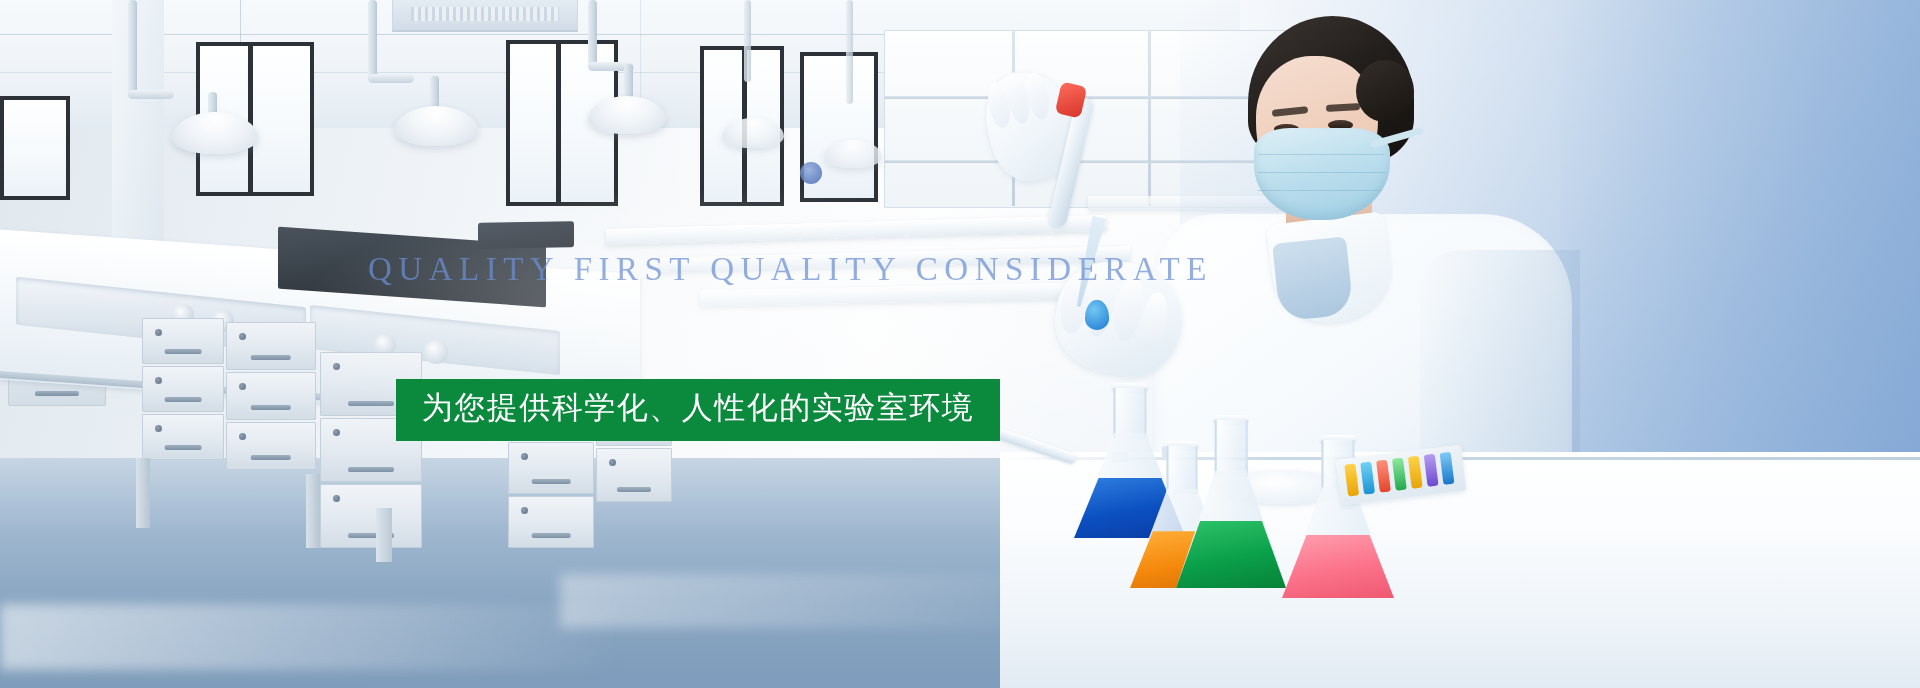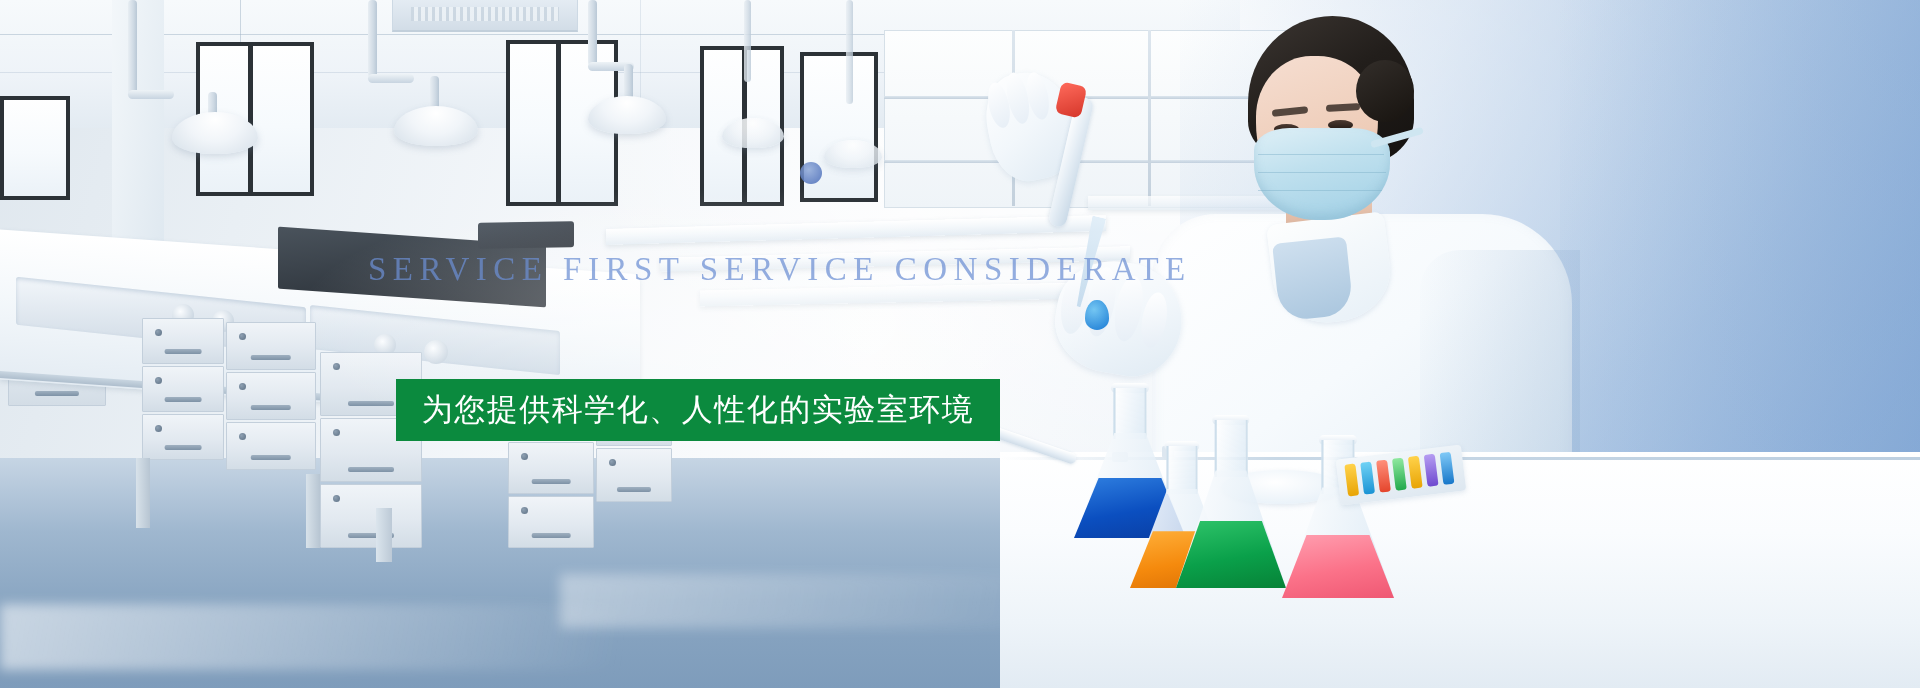--- a/index.html
+++ b/index.html
@@ -409,21 +409,21 @@
     left: 396px;
     top: 379px;
     width: 604px;
     height: 62px;
     background: #0b8a3e;
     display: flex;
     align-items: center;
     justify-content: center;
   }
   .green-bar span {
-    font-family: Liberation Serif, serif;
+    font-family: Liberation Mono, monospace;
     font-size: 31px;
     line-height: 34px;
     font-weight: 400;
     color: #ffffff;
     letter-spacing: 1.5px;
     white-space: nowrap;
   }
 </style>
 </head>
 <body>
@@ -660,21 +660,21 @@
       <i class="tube" style="left:72px; background:linear-gradient(180deg,#ffd24a,#e8a405);"></i>
       <i class="tube" style="left:88px; background:linear-gradient(180deg,#b59cf2,#6e49cf);"></i>
       <i class="tube" style="left:104px;background:linear-gradient(180deg,#7fc9f7,#1877c9);"></i>
     </div>
 
     <div class="text-haze"></div>
   </div>
 
   <div class="copy">
 
-    <div class="eng-line">SERVICE FIRST SERVICE CONSIDERATE</div>
+    <div class="eng-line">QUALITY FIRST QUALITY CONSIDERATE</div>
 
 
     <div class="green-bar">
       <span>为您提供科学化、人性化的实验室环境</span>
     </div>
 
   </div>
 </div>
 
 </body></html>

